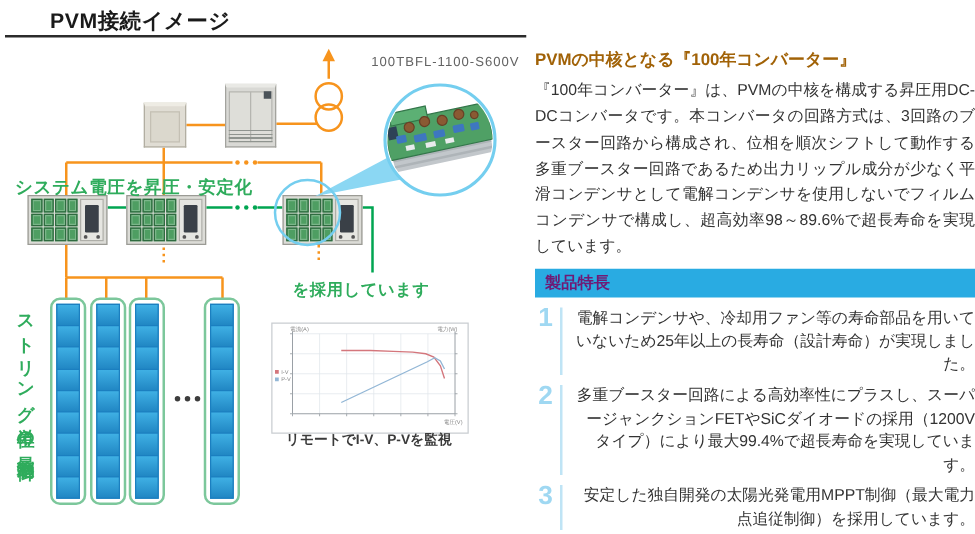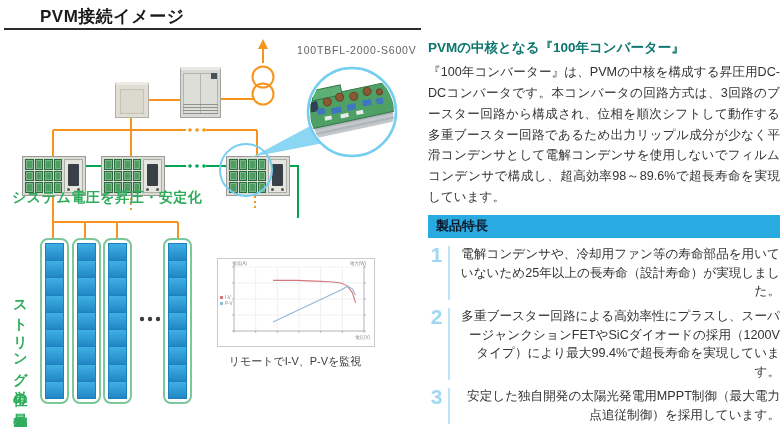--- a/index.html
+++ b/index.html
@@ -26,31 +26,31 @@
   .conv-grid{flex:1;display:grid;grid-template-columns:repeat(4,1fr);grid-template-rows:repeat(3,1fr);gap:1px;}
   .conv-cell{background:#4e9e62;border:1px solid #2f6b40;box-shadow:inset 0 0 0 1px rgba(255,255,255,.25);}
   .conv-side{width:17px;background:#e6e6e1;border:1px solid #aeaea8;position:relative;}
   .conv-dev{position:absolute;left:3px;right:3px;top:4px;bottom:6px;background:#3a4047;border-radius:1px;}
   .conv-foot{position:absolute;bottom:1px;width:3px;height:3px;background:#555;border-radius:50%;}
   
   .pv-string{position:absolute;z-index:2;width:29px;background:#fff;border:2px solid #7cc79b;border-radius:8px;box-sizing:border-box;padding:3px;}
   .pv-panel{width:100%;height:100%;display:flex;flex-direction:column;gap:1px;background:#1b7fc0;border:1px solid #1b7fc0;box-sizing:border-box;}
   .pv-cell{flex:1;background:linear-gradient(#3fb0e4,#2187c4);}
   
-  .glabel{position:absolute;z-index:2;color:#2fac5c;font-weight:bold;font-size:13px;letter-spacing:.5px;white-space:nowrap;margin-top:48px;}
+  .glabel{position:absolute;z-index:2;color:#2fac5c;font-weight:bold;font-size:13px;letter-spacing:.5px;white-space:nowrap;}
   .glabel-vert{writing-mode:vertical-rl;text-orientation:upright;font-size:14px;letter-spacing:2px;}
   .model-label{position:absolute;z-index:2;font-size:10.5px;color:#636363;letter-spacing:.8px;white-space:nowrap;}
   
   .chart-panel{position:absolute;z-index:2;left:217px;top:258px;width:156px;height:87px;background:#fff;border:1px solid #c9cdd1;box-sizing:content-box;}
-  .chart-caption{position:absolute;z-index:2;left:207px;top:354px;width:176px;text-align:center;font-size:11px;color:#3a3a3a;}
+  .chart-caption{position:absolute;z-index:2;left:207px;top:344px;width:176px;text-align:center;font-size:11px;color:#3a3a3a;font-weight:bold;}
   
   .article{position:absolute;left:428px;top:40px;width:352px;z-index:2;}
-  .article h2{margin:0;font-size:13.5px;line-height:1.25;color:#0f766e;font-weight:bold;}
+  .article h2{margin:0;font-size:13.5px;line-height:1.25;color:#a16207;font-weight:bold;}
   .article p{margin:5px 0 0;font-size:12.6px;line-height:1.66;color:#333;text-align:justify;}
-  .feat-header{margin-top:7px;background:#29abe2;color:#0f172a;font-size:13px;font-weight:bold;padding:2px 8px 3px;}
+  .feat-header{margin-top:7px;background:#29abe2;color:#701a75;font-size:13px;font-weight:bold;padding:2px 8px 3px;}
   .feat-list{margin-top:7px;}
   .feat-item{display:flex;align-items:stretch;margin-bottom:6px;}
   .feat-num{width:17px;flex:0 0 17px;font-size:21px;line-height:20px;font-weight:bold;color:#9fd8f2;text-align:center;}
   .feat-bar{flex:0 0 2px;background:#bfe4f5;margin:1px 7px 1px 3px;}
   .feat-text{flex:1;font-size:12.6px;line-height:1.48;color:#333;text-align:right;}
   .bottom-rule{margin-top:5px;height:3px;background:#29abe2;}
 </style>
 </head>
 <body>
 
@@ -232,21 +232,21 @@
           <div class="pv-cell"></div>
           <div class="pv-cell"></div>
           <div class="pv-cell"></div>
         </div>
       </div>
     </div>
 
   <div class="glabel" style="left:12px;top:141px;font-size:14px;">システム電圧を昇圧・安定化</div>
   <div class="glabel" style="left:234px;top:223px;">を採用しています</div>
   <div class="glabel glabel-vert" style="left:12px;top:242px;height:160px;">ストリング単位の最適制御</div>
-  <div class="model-label" style="left:297px;top:44px;">100TBFL-2000-S600V</div>
+  <div class="model-label" style="left:297px;top:44px;">100TBFL-1100-S600V</div>
 
   <div class="chart-panel">
     <svg id="chart-svg" width="156" height="87" viewBox="0 0 156 87">
         <line x1="37.66666666666667" y1="8" x2="37.66666666666667" y2="72" stroke="#e2e7eb" stroke-width="0.6"></line>
         <line x1="59.333333333333336" y1="8" x2="59.333333333333336" y2="72" stroke="#e2e7eb" stroke-width="0.6"></line>
         <line x1="81" y1="8" x2="81" y2="72" stroke="#e2e7eb" stroke-width="0.6"></line>
         <line x1="102.66666666666667" y1="8" x2="102.66666666666667" y2="72" stroke="#e2e7eb" stroke-width="0.6"></line>
         <line x1="124.33333333333333" y1="8" x2="124.33333333333333" y2="72" stroke="#e2e7eb" stroke-width="0.6"></line>
         <line x1="16" y1="8" x2="146" y2="8" stroke="#e2e7eb" stroke-width="0.6"></line>
         <line x1="16" y1="24" x2="146" y2="24" stroke="#e2e7eb" stroke-width="0.6"></line>

